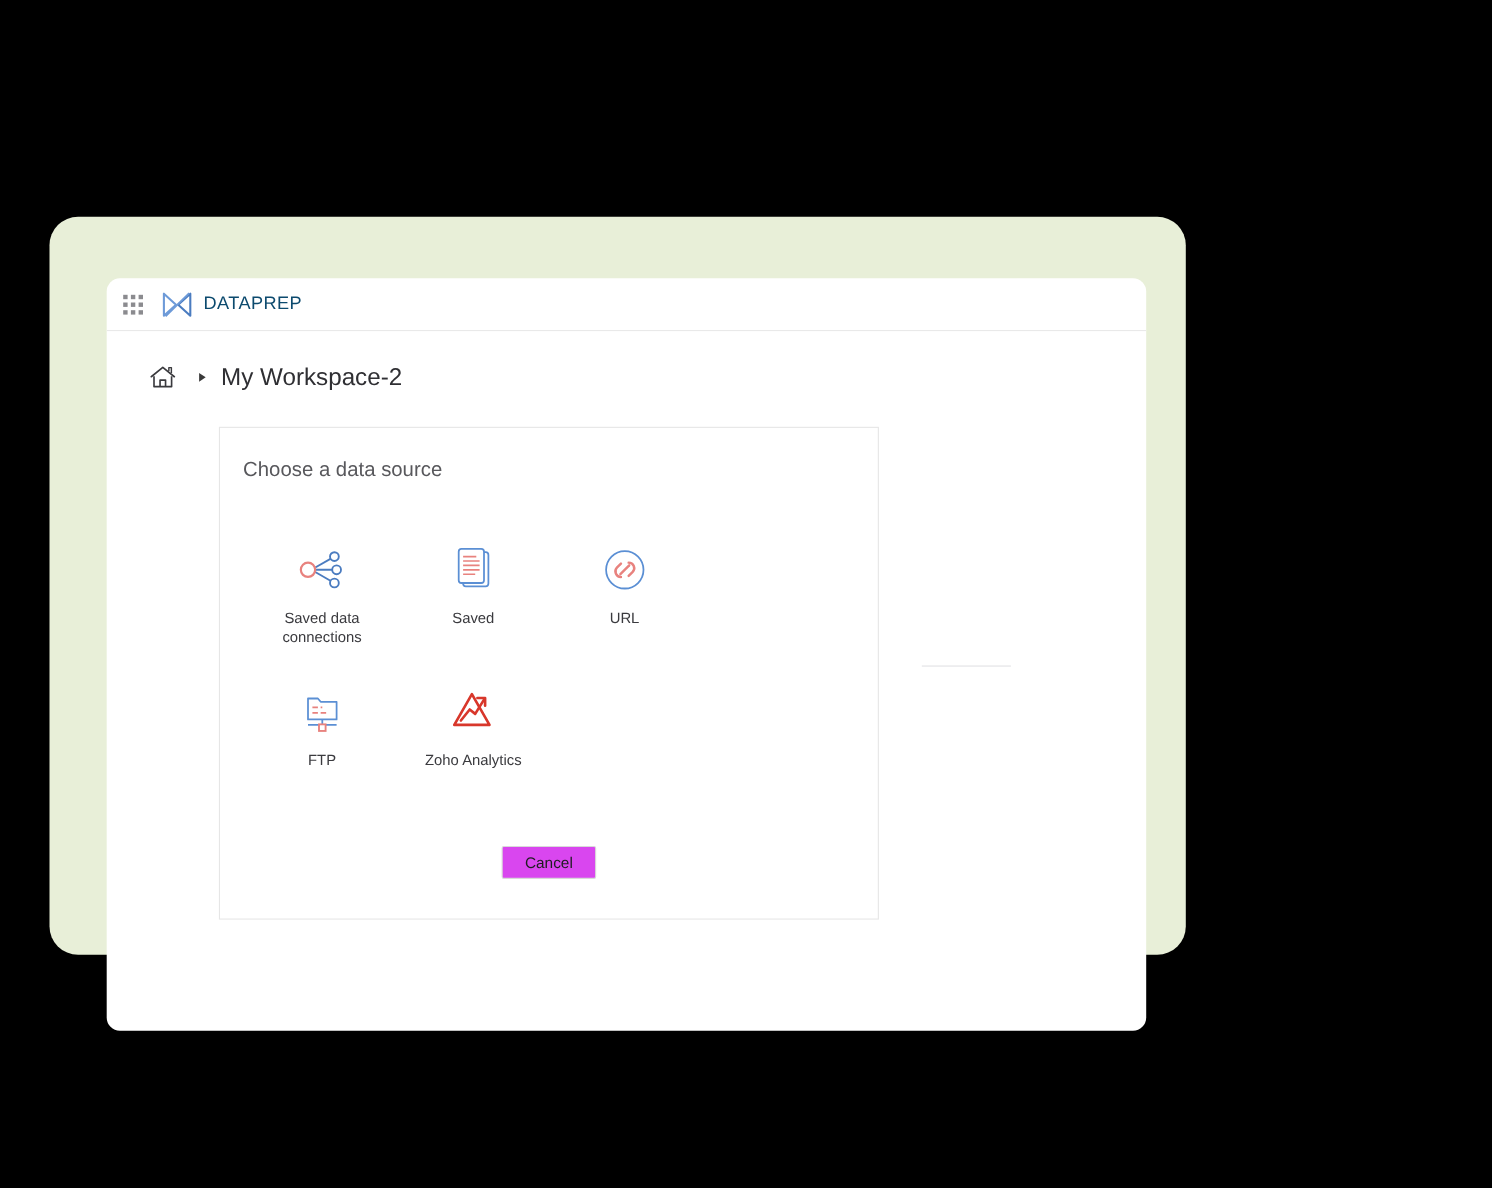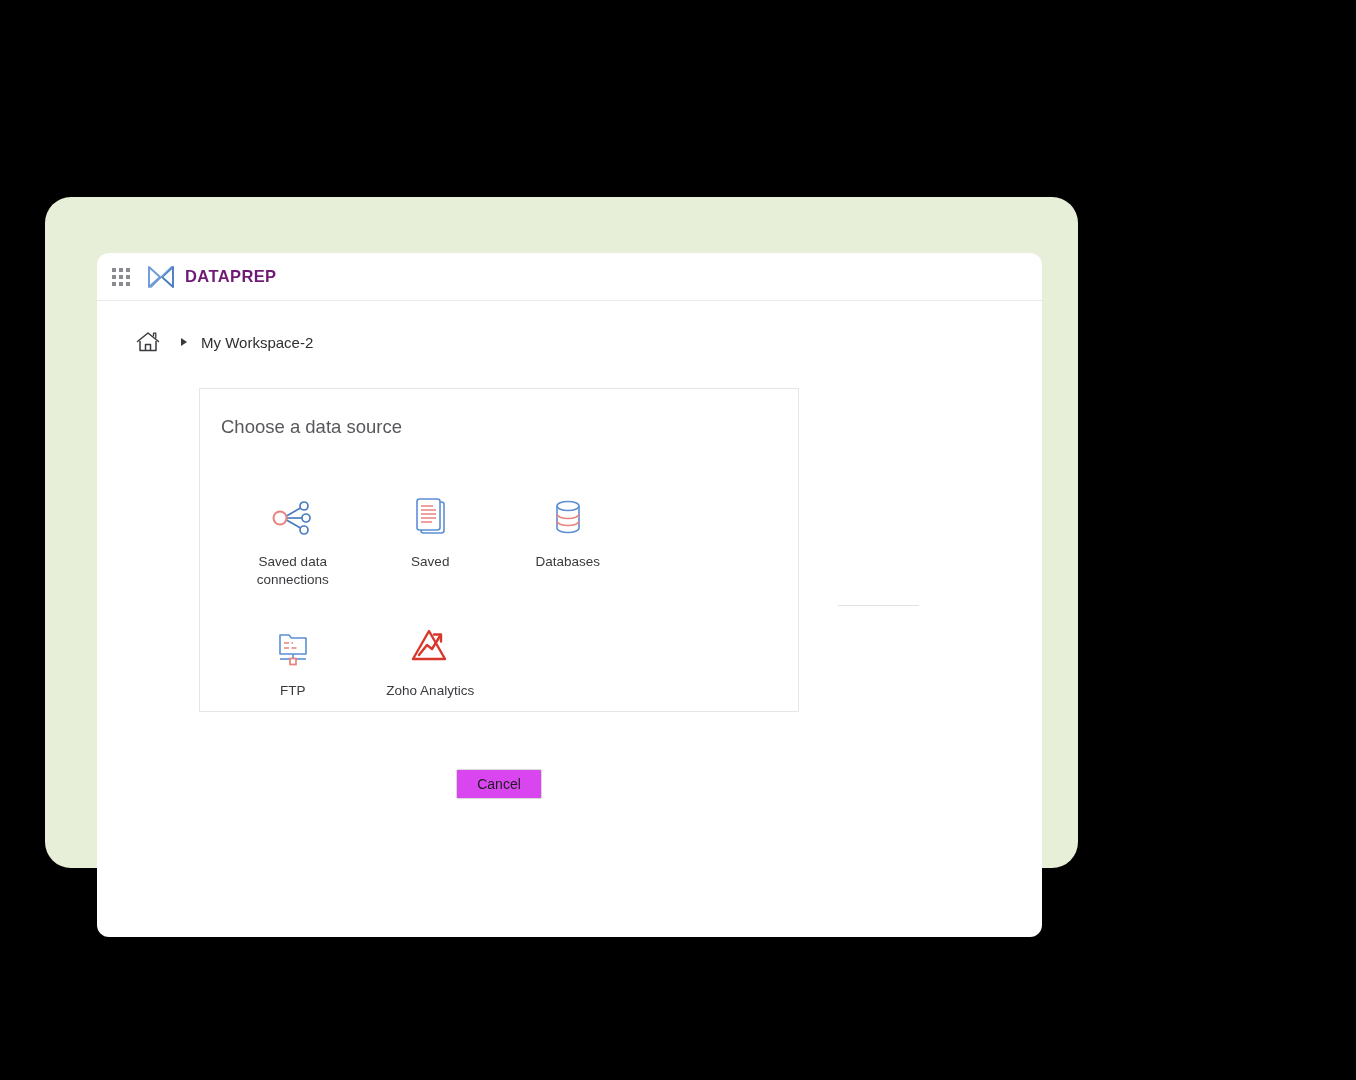--- a/index.html
+++ b/index.html
@@ -48,54 +48,54 @@
     align-content: center;
     justify-content: center;
     margin-right: 15px;
     cursor: pointer;
   }
   .grid-icon i { background: #8b8b8f; display: block; width: 4px; height: 4px; }
 
   .logo-mark { width: 30px; height: 26px; margin-right: 9px; display:block; }
   .app-title {
     font-size: 16.5px;
-    font-weight: bold;
-    color: #701a75;
+    font-weight: normal;
+    color: #0c4a6e;
     letter-spacing: 0.4px;
   }
 
   
   .breadcrumb {
     display: flex;
     align-items: center;
     padding: 29px 0 0 38px;
   }
   .home-icon { width: 26px; height: 24px; display:block; cursor:pointer; }
   .bc-sep {
     width: 0; height: 0;
     border-left: 6px solid #3a3a3a;
     border-top: 4.5px solid transparent;
     border-bottom: 4.5px solid transparent;
     margin: 0 14px 0 20px;
   }
-  .bc-title { font-size: 15px; color: #2f2f33; font-weight: 400; }
+  .bc-title { font-size: 22px; color: #2f2f33; font-weight: 400; }
 
   
   .faint-rule {
     position: absolute;
     left: 741px; top: 352px;
     width: 81px; height: 1px;
     background: #e2e2e4;
   }
 
   
   .ds-dialog {
     position: absolute;
     left: 102px; top: 135px;
-    width: 600px; height: 324px;
+    width: 600px; height: 448px;
     background: #ffffff;
     border: 1px solid #e6e6e6;
   }
   .ds-heading {
     font-size: 18.5px;
     color: #58585c;
     font-weight: 400;
     padding: 27px 0 0 21px;
   }
 
@@ -219,32 +219,32 @@
               <line x1="13" y1="11" x2="25" y2="11" stroke="#e8827e" stroke-width="1.5"></line>
               <line x1="13" y1="15" x2="28" y2="15" stroke="#e8827e" stroke-width="1.5"></line>
               <line x1="13" y1="19" x2="28" y2="19" stroke="#e8827e" stroke-width="1.5"></line>
               <line x1="13" y1="23" x2="28" y2="23" stroke="#e8827e" stroke-width="1.5"></line>
               <line x1="13" y1="27" x2="24" y2="27" stroke="#e8827e" stroke-width="1.5"></line>
             </svg>
           </span>
           <span class="ds-label">Saved</span>
         </div>
 
-
-        <div class="ds-item">
-          <span class="ds-glyph">
-            <svg width="44" height="46" viewBox="0 0 44 46">
-              <ellipse cx="22" cy="11" rx="11" ry="4.5" fill="#fff" stroke="#5b8fd4" stroke-width="1.6"></ellipse>
-              <path d="M11 11 L11 33 a11 4.5 0 0 0 22 0 L33 11" fill="none" stroke="#5b8fd4" stroke-width="1.6"></path>
-              <path d="M11 19 a11 4.5 0 0 0 22 0" fill="none" stroke="#e8827e" stroke-width="1.6"></path>
-              <path d="M11 26 a11 4.5 0 0 0 22 0" fill="none" stroke="#e8827e" stroke-width="1.6"></path>
-            </svg>
-          </span>
-          <span class="ds-label">Databases</span>
-        </div>
+        <div class="ds-item">
+          <span class="ds-glyph">
+            <svg width="44" height="44" viewBox="0 0 44 44">
+              <circle cx="22" cy="22" r="17" fill="#fff" stroke="#5b8fd4" stroke-width="1.6"></circle>
+              <path d="M25.5 15.5 a5 5 0 0 1 3.5 8.6 l-3.5 3.5" fill="none" stroke="#e8827e" stroke-width="2.2" stroke-linecap="round"></path>
+              <path d="M18.5 28.5 a5 5 0 0 1 -3.5 -8.6 l3.5 -3.5" fill="none" stroke="#e8827e" stroke-width="2.2" stroke-linecap="round"></path>
+              <line x1="18" y1="26" x2="26" y2="18" stroke="#e8827e" stroke-width="2.2" stroke-linecap="round"></line>
+            </svg>
+          </span>
+          <span class="ds-label">URL</span>
+        </div>
+
       </div>
 
       <div class="ds-grid ds-row2">
 
 
         <div class="ds-item">
           <span class="ds-glyph">
             <svg width="44" height="46" viewBox="0 0 44 46">
               <path d="M9 11 L18 11 L20.5 14 L35 14 L35 30 L9 30 Z" fill="#fff" stroke="#5b8fd4" stroke-width="1.6" stroke-linejoin="round"></path>
               <line x1="13" y1="19" x2="22" y2="19" stroke="#e8827e" stroke-width="1.5" stroke-dasharray="5 2.5"></line>

